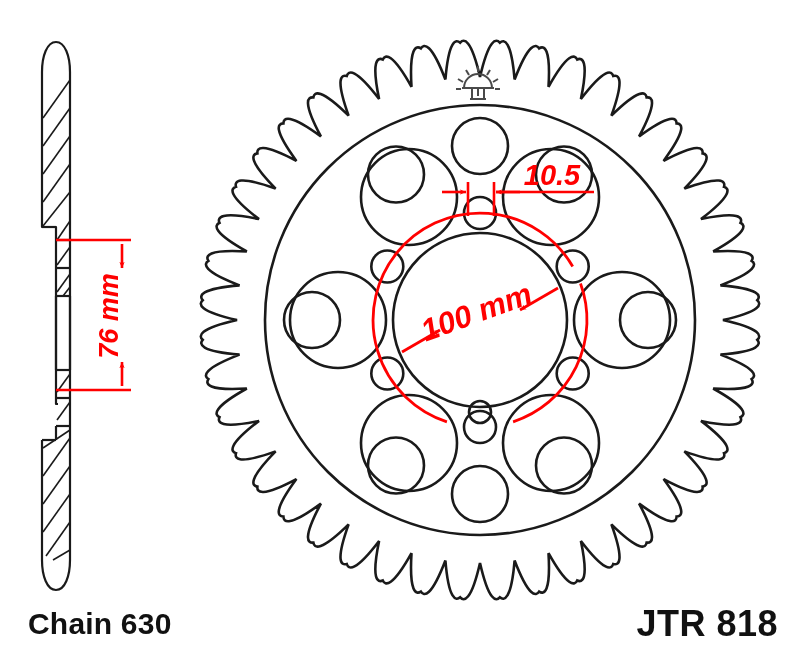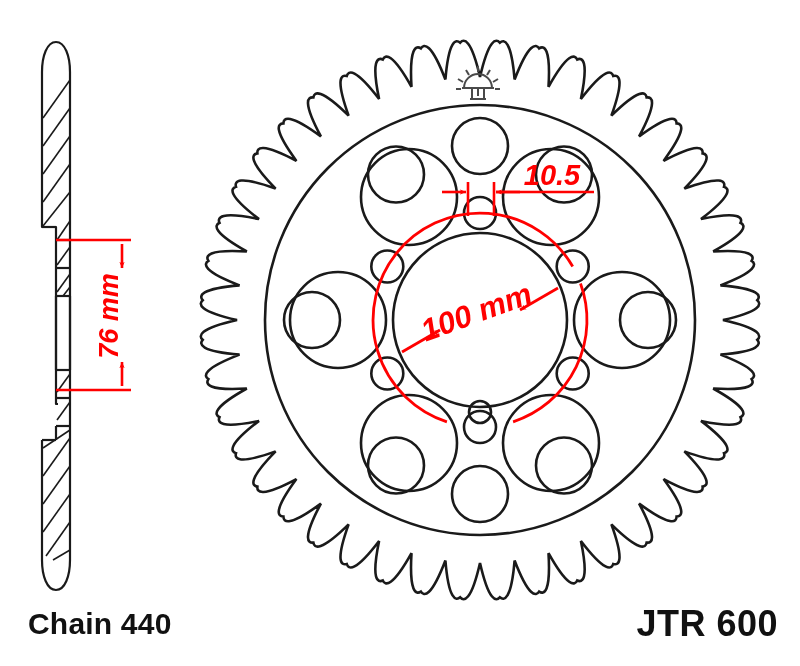--- a/index.html
+++ b/index.html
@@ -173,16 +173,16 @@
       <line x1="468" y1="182" x2="468" y2="216"></line>
       <line x1="494" y1="182" x2="494" y2="216"></line>
       <line x1="442" y1="192" x2="466" y2="192" marker-end="url(#arrHead)"></line>
       <line x1="520" y1="192" x2="496" y2="192" marker-end="url(#arrHead)"></line>
       <line x1="496" y1="192" x2="594" y2="192"></line>
     </g>
     <text x="552" y="185" text-anchor="middle" font-family="Liberation Sans, sans-serif" font-size="29" font-style="italic" font-weight="bold" fill="#ff0000">10.5</text>
 
   </svg>
 
-  <div class="label-chain">Chain 440</div>
-  <div class="label-part">JTR 600</div>
+  <div class="label-chain">Chain 630</div>
+  <div class="label-part">JTR 818</div>
 
 </div>
 
 </body></html>

